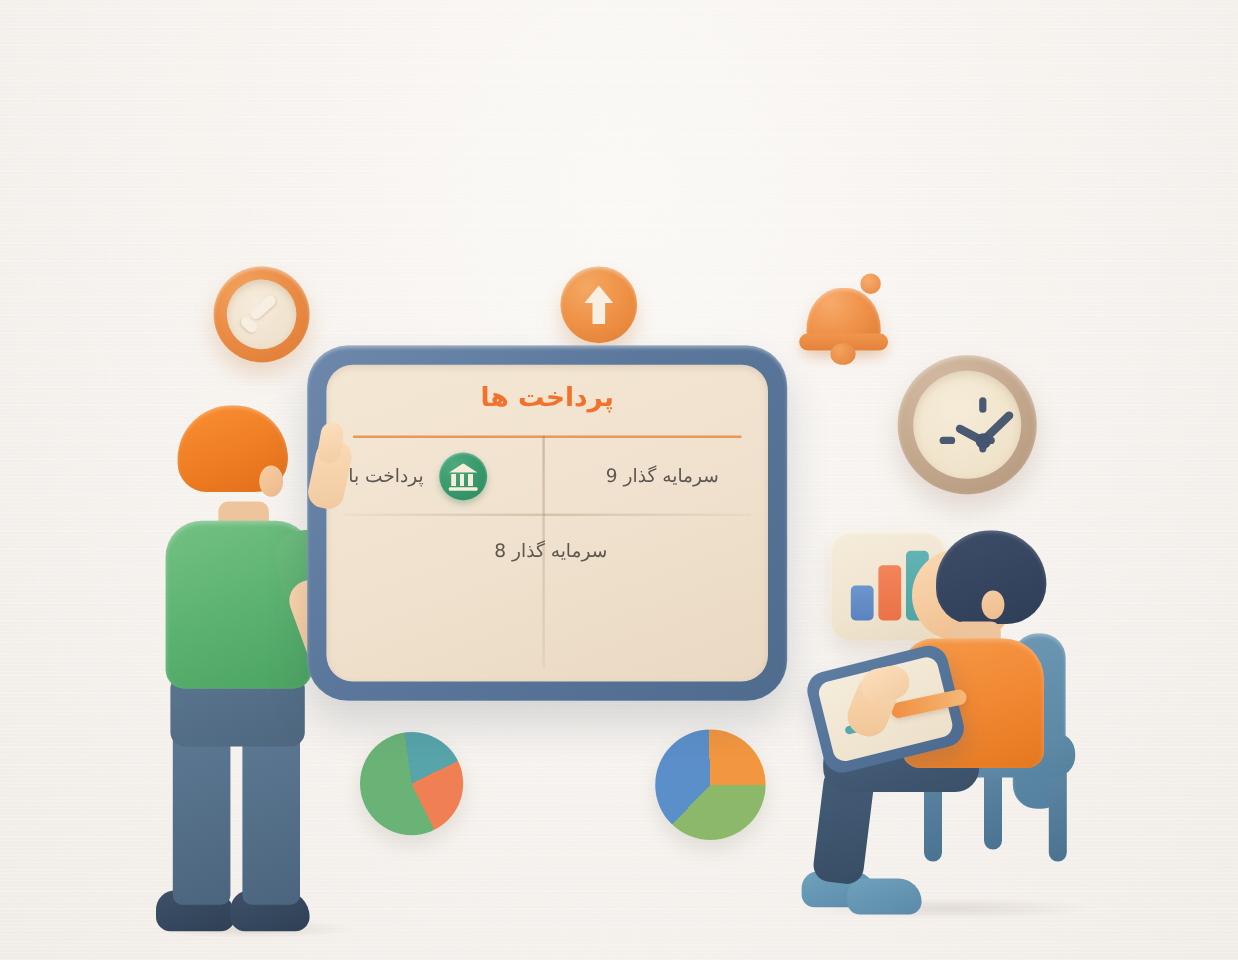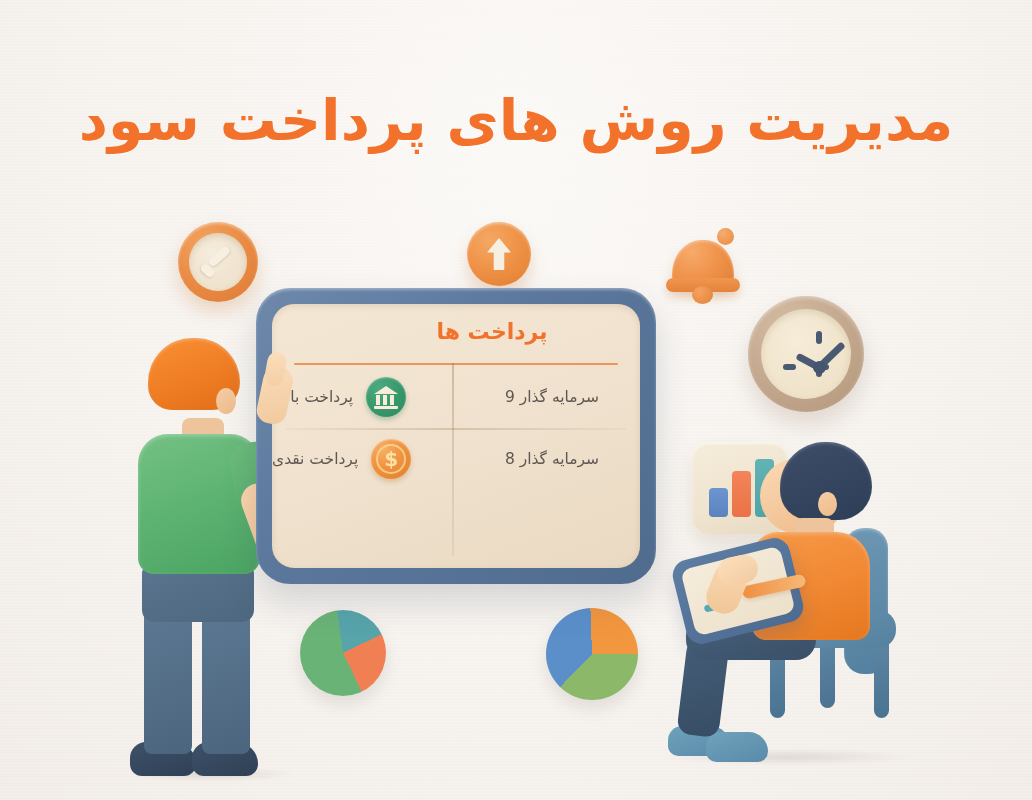--- a/index.html
+++ b/index.html
@@ -37,21 +37,21 @@
     padding:16px;box-sizing:border-box;
   }
   .board-inner{
     width:100%;height:100%;border-radius:22px;box-sizing:border-box;
     background:linear-gradient(160deg,#f4e7d4 0%,#efe1cd 55%,#ead9c2 100%);
     box-shadow:inset 0 2px 6px rgba(130,105,75,.18);
     position:relative;overflow:hidden;
   }
   .board-title{
     position:absolute;top:15px;left:0;width:100%;text-align:center;
-    color:#f2722b;font-size:22px;font-weight:bold;margin-left:36px;
+    color:#f2722b;font-size:22px;font-weight:bold;
   }
   .board-rule{
     position:absolute;top:59px;left:22px;right:22px;height:2px;
     background:#e98f49;border-radius:2px;opacity:.9;
   }
   .vdiv{
     position:absolute;top:59px;bottom:12px;left:180px;width:2px;
     background:linear-gradient(180deg,rgba(160,130,95,.42),rgba(160,130,95,.12));
   }
   .rows{position:absolute;top:62px;left:0;right:0;bottom:0;}
@@ -278,21 +278,20 @@
     background:linear-gradient(90deg,#f2974d,#e8catch 100%);
     background:linear-gradient(90deg,#ef8f42,#f6b877);
     box-shadow:0 2px 4px rgba(150,100,50,.22);}
 </style>
 </head>
 <body>
 
 <div class="stage">
   <div class="noise"></div>
 
-  <div class="title">مدیریت روش های پرداخت سود</div>
 
   <div class="check-badge">
     <div class="dish"></div>
     <div class="tick">
         <i class="a"></i>
         <i class="b"></i>
       </div>
   </div>
 
   <div class="arrow-badge">
@@ -357,27 +356,20 @@
             <span class="m-icon ic-bank">
               <span class="roof"></span>
                 <span class="cols"></span>
                 <span class="base"></span>
             </span>
           </div>
           <div class="cell-left">سرمایه گذار 9</div>
         </div>
 
         <div class="row">
-          <div class="cell-right">
-            <span class="method-label">پرداخت نقدی</span>
-            <span class="m-icon ic-coin">
-              <span class="ring"></span>
-                <span class="dollar">$</span>
-            </span>
-          </div>
           <div class="cell-left">سرمایه گذار 8</div>
         </div>
 
 
       </div>
     </div>
   </div>
 
   <div class="p1" style="pointer-events:none">
     <div class="hand"></div>

